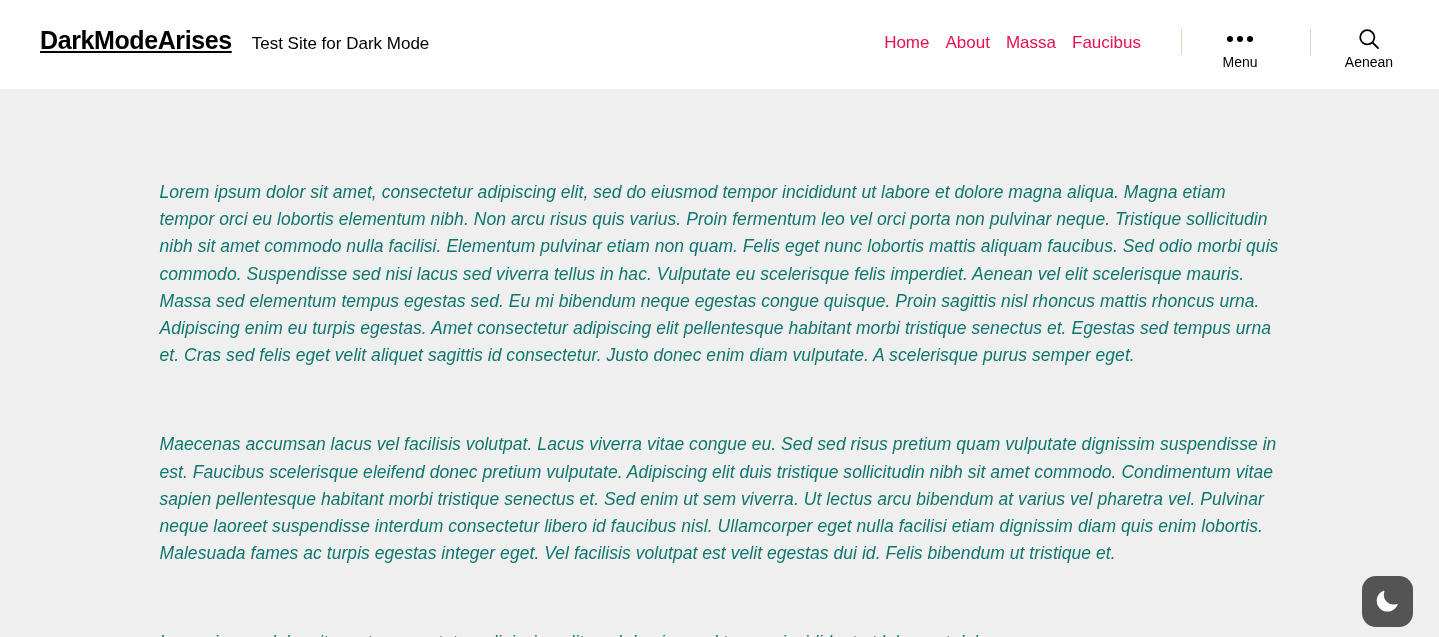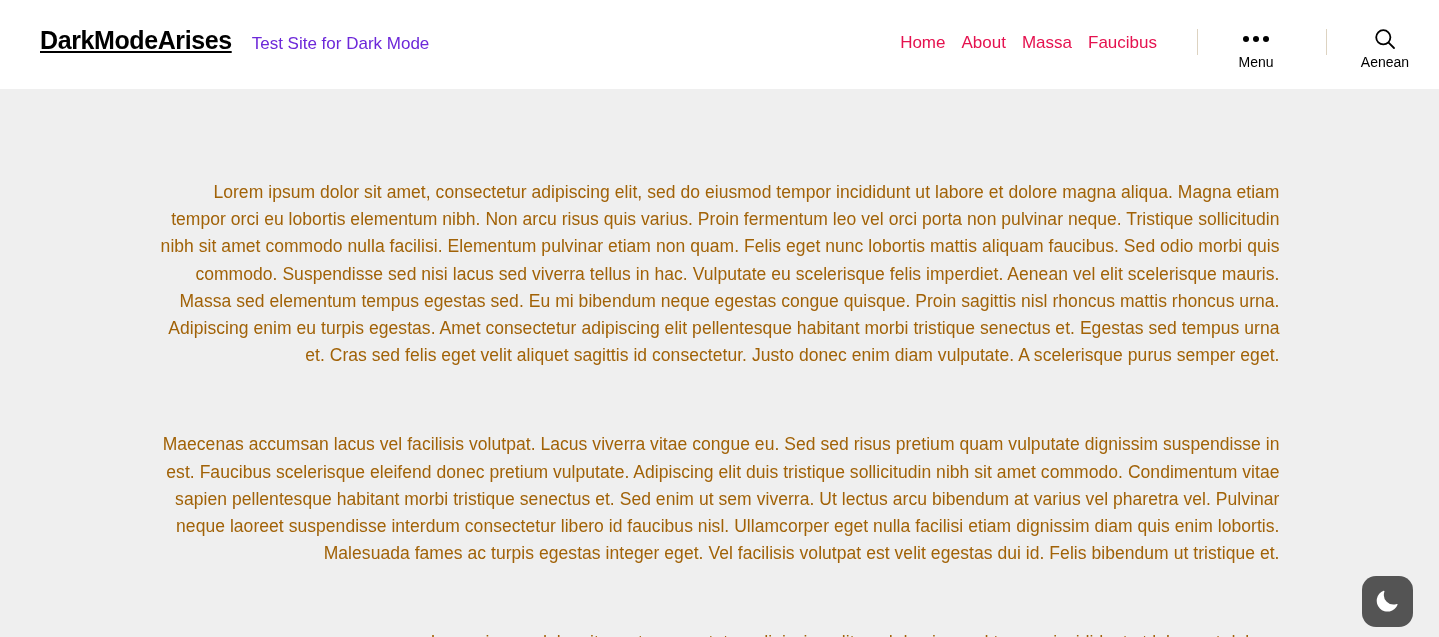--- a/index.html
+++ b/index.html
@@ -22,21 +22,21 @@
     background: #ffffff;
     height: 89px;
     width: 100%;
     display: flex;
     align-items: flex-start;
     position: relative;
   }
   .header-inner {
     width: 100%;
     height: 89px;
-    padding: 0 24px 0 40px;
+    padding: 0 40px 0 40px;
     display: flex;
     align-items: flex-start;
     justify-content: space-between;
   }
 
   .branding {
     display: flex;
     align-items: baseline;
     padding-top: 28px;
   }
@@ -45,21 +45,21 @@
     font-weight: 700;
     color: #000000;
     letter-spacing: -0.4px;
     line-height: 1;
     margin: 0;
     white-space: nowrap;
   }
   .site-description {
     font-size: 17px;
     font-weight: 400;
-    color: #6d28d9;
+    color: #000000;
     margin-left: 20px;
     line-height: 1;
     white-space: nowrap;
   }
 
   .header-right {
     display: flex;
     align-items: flex-start;
     padding-top: 26px;
   }
@@ -132,24 +132,25 @@
     padding: 0;
   }
   .entry-content {
     width: 1120px;
     margin: 0 auto;
     padding-top: 90px;
   }
   .entry-content p {
     font-size: 17.5px;
     line-height: 27.2px;
-    color: #a16207;
+    color: #0f766e;
     margin: 0 0 62px 0;
-    text-align: right;
+    text-align: left;
     letter-spacing: 0.05px;
+    font-style: italic;
   }
 
   
   .dark-mode-widget {
     position: fixed;
     right: 26px;
     bottom: 10px;
     width: 51px;
     height: 51px;
     border-radius: 14px;

